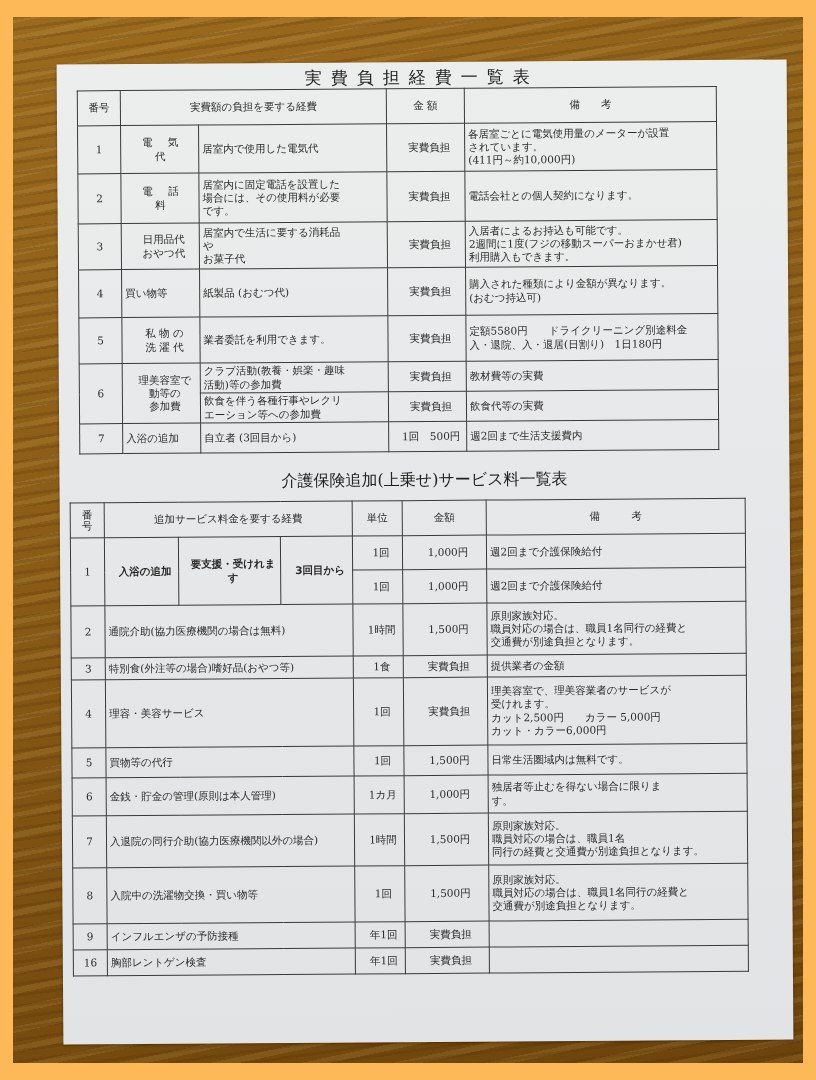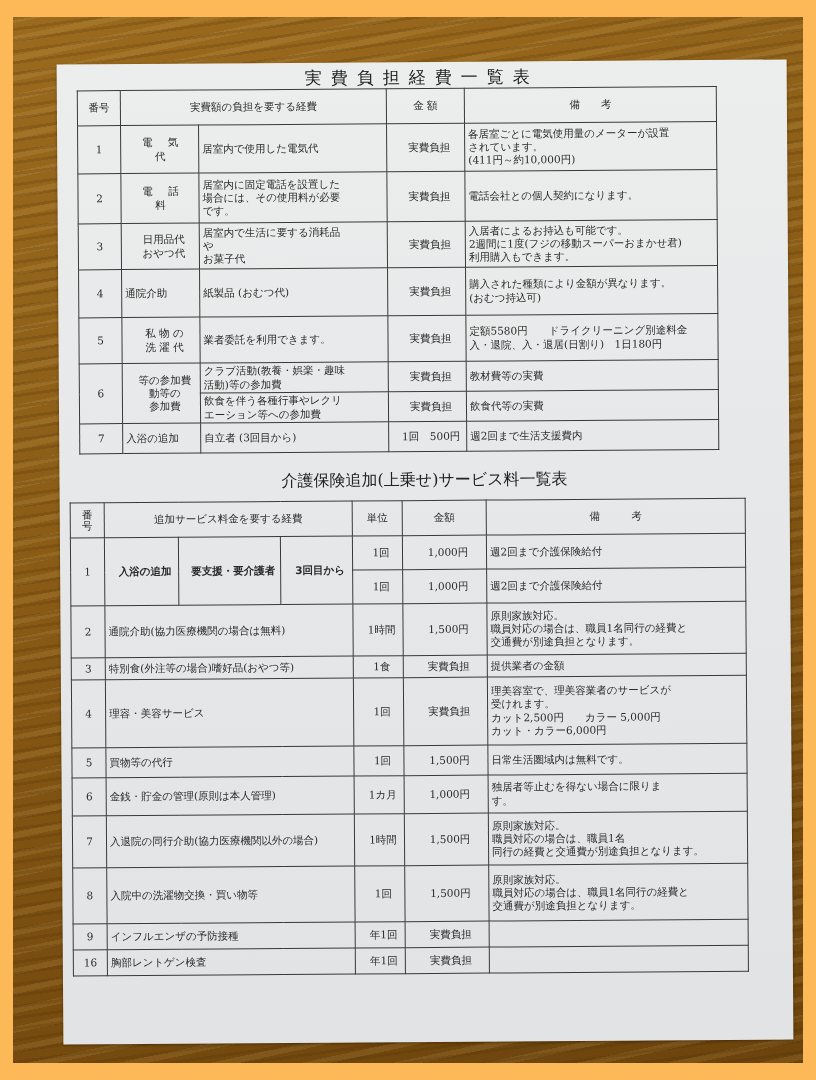--- a/index.html
+++ b/index.html
@@ -80,38 +80,38 @@
       <td class="item">居室内で生活に要する消耗品
 や
 お菓子代</td>
       <td class="c">実費負担</td>
       <td class="note">入居者によるお持込も可能です。
 2週間に1度(フジの移動スーパーおまかせ君)
 利用購入もできます。</td>
     </tr>
     <tr style="height:48px">
       <td class="num">4</td>
-      <td class="item">通院介助</td>
+      <td class="item">買い物等</td>
       <td class="item">紙製品 (おむつ代)</td>
       <td class="c">実費負担</td>
       <td class="note">購入された種類により金額が異なります。
 (おむつ持込可)</td>
     </tr>
     <tr style="height:46px">
       <td class="num">5</td>
       <td class="c item">私 物 の
 洗 濯 代</td>
       <td class="item">業者委託を利用できます。</td>
       <td class="c">実費負担</td>
       <td class="note">定額5580円　　ドライクリーニング別途料金
 入・退院、入・退居(日割り)　1日180円</td>
     </tr>
     <tr style="height:30px">
       <td rowspan="2" class="num">6</td>
-      <td rowspan="2" class="c item">等の参加費
+      <td rowspan="2" class="c item">理美容室で
 動等の
 参加費</td>
       <td class="item">クラブ活動(教養・娯楽・趣味
 活動)等の参加費</td>
       <td class="c">実費負担</td>
       <td class="note">教材費等の実費</td>
     </tr>
     <tr style="height:30px">
       <td class="item">飲食を伴う各種行事やレクリ
 エーション等への参加費</td>
@@ -144,21 +144,21 @@
         <tr class="hdr">
       <th style="padding:0 8px;line-height:1.05">番号</th>
       <th colspan="3">追加サービス料金を要する経費</th>
       <th>単位</th>
       <th>金額</th>
       <th>備　　　考</th>
     </tr>
     <tr style="height:34px">
       <td rowspan="2" class="num">1</td>
       <td rowspan="2" class="c bold">入浴の追加</td>
-      <td rowspan="2" class="c bold">要支援・要介護者</td>
+      <td rowspan="2" class="c bold">要支援・受けれます</td>
       <td rowspan="2" class="c bold">3回目から</td>
       <td class="c">1回</td>
       <td class="c">1,000円</td>
       <td class="note">週2回まで介護保険給付</td>
     </tr>
     <tr style="height:34px">
       <td class="c">1回</td>
       <td class="c">1,000円</td>
       <td class="note">週2回まで介護保険給付</td>
     </tr>

